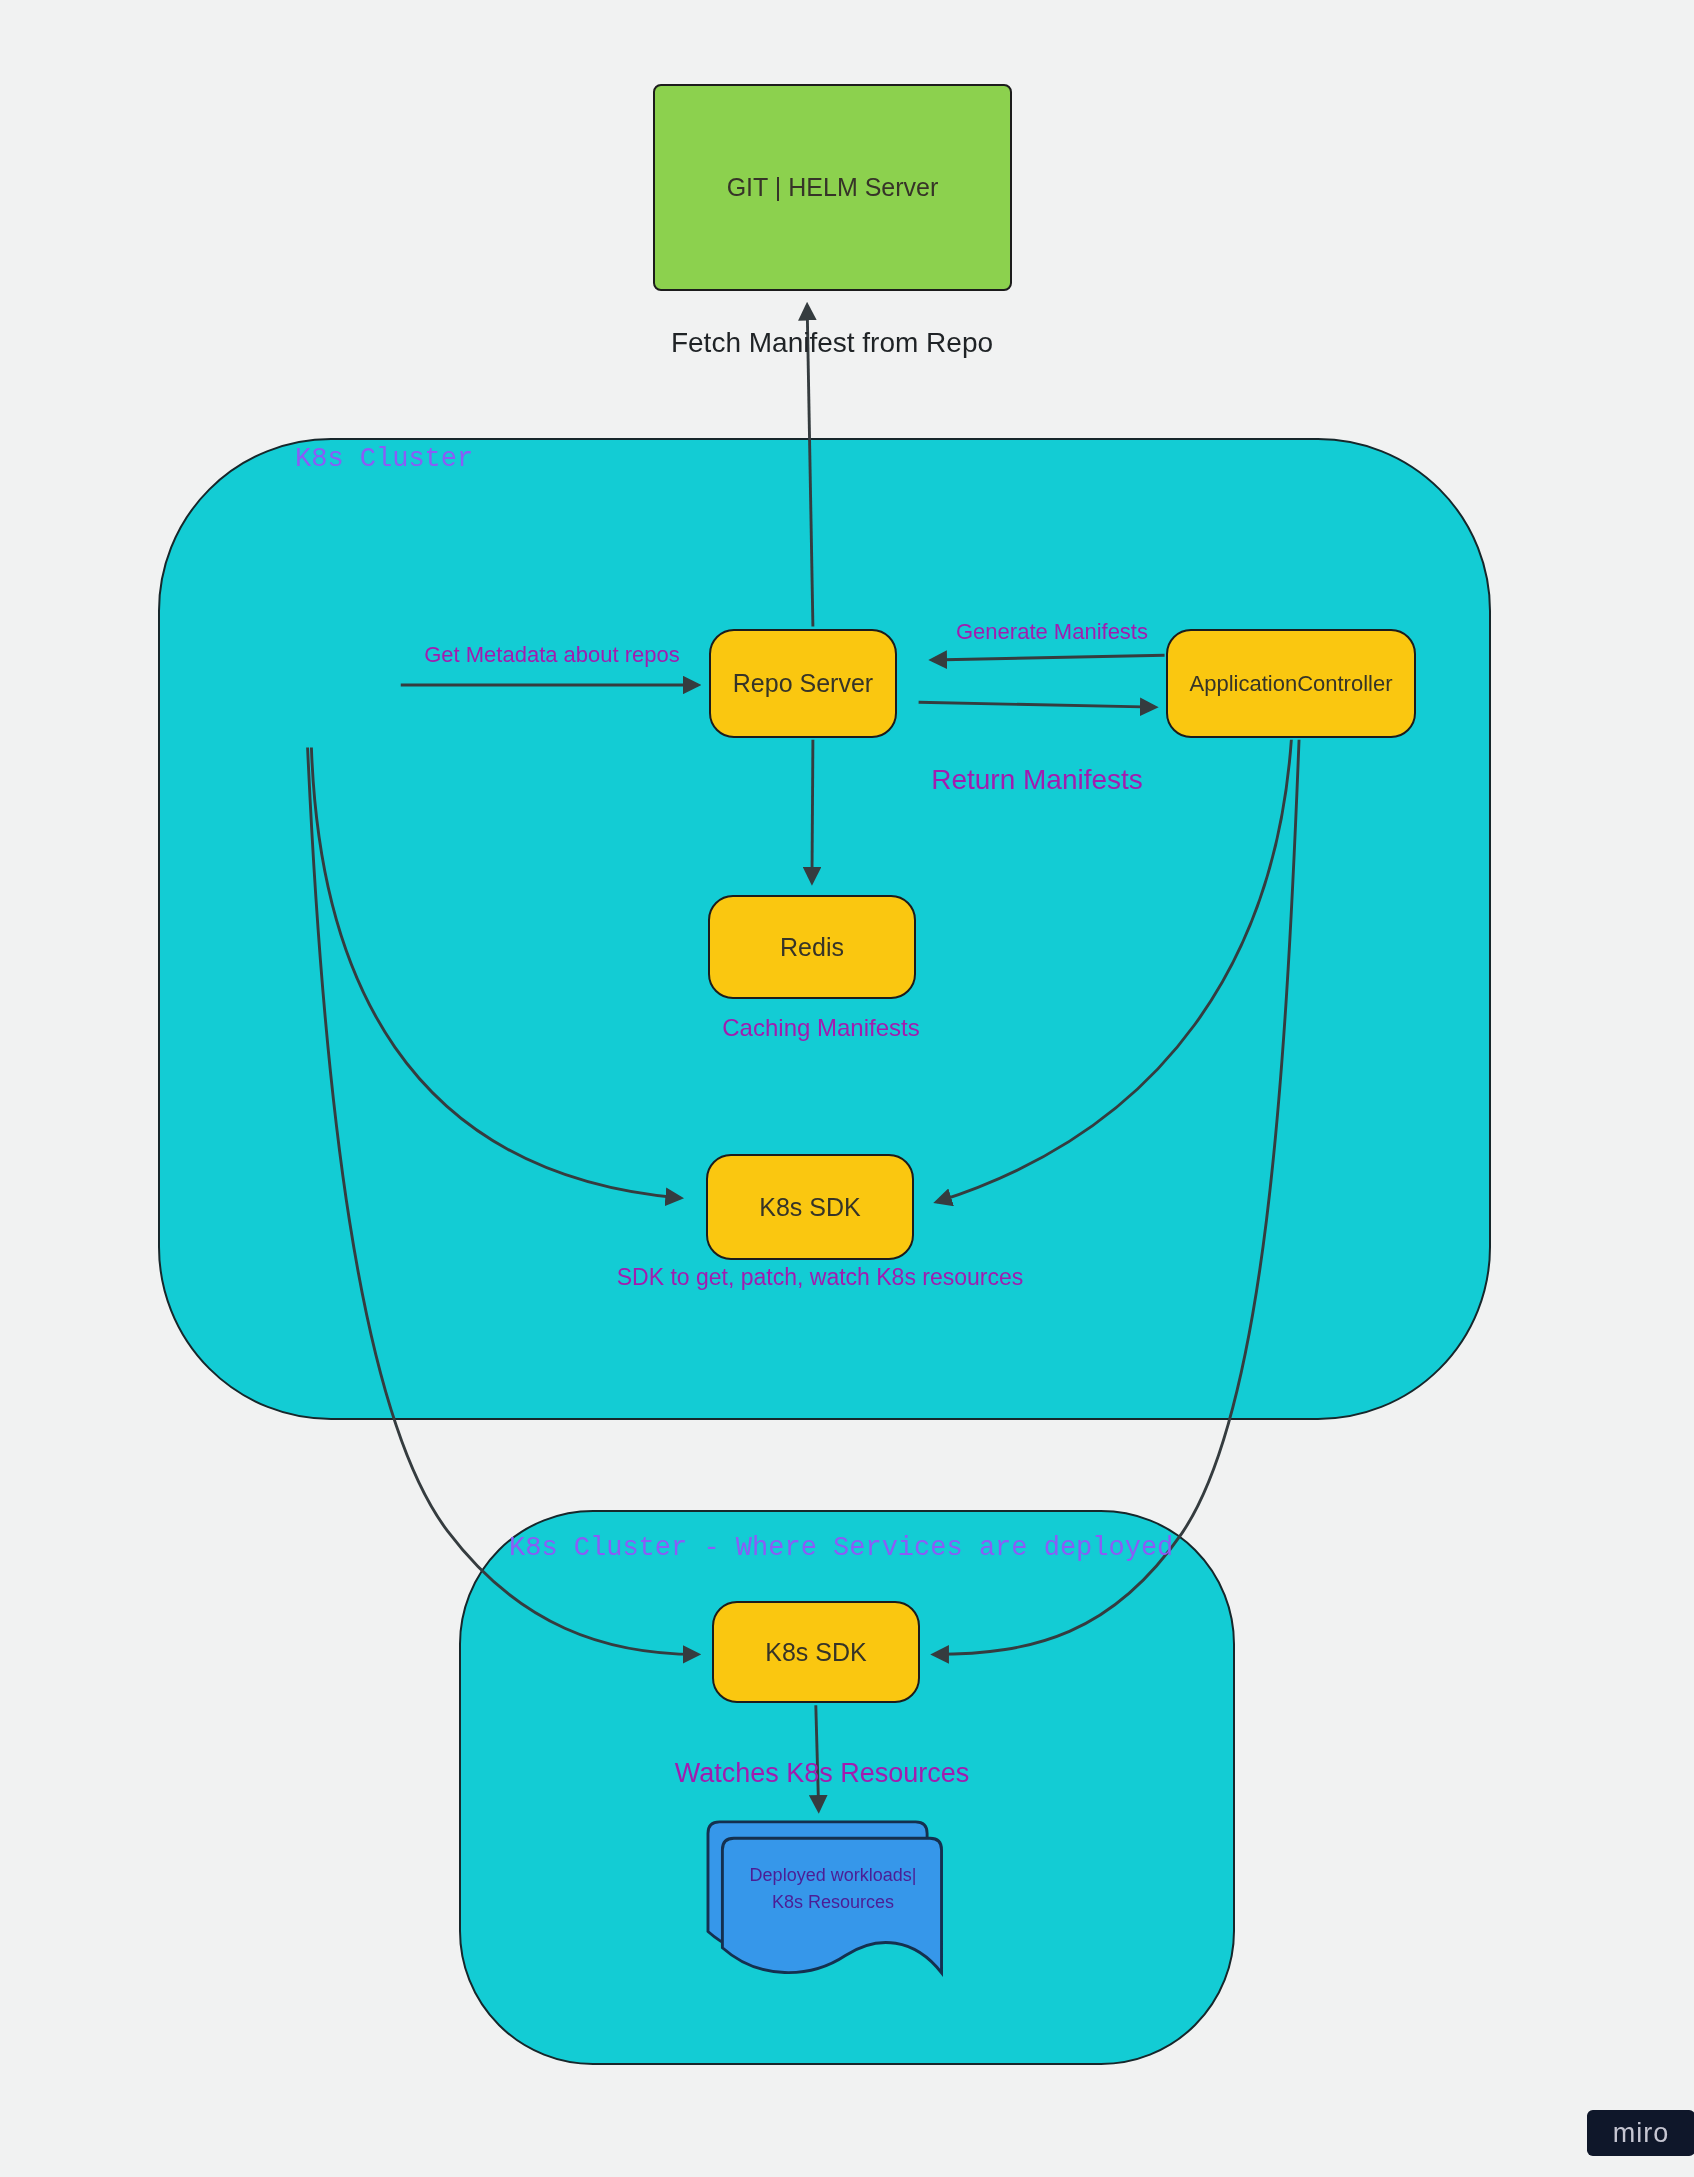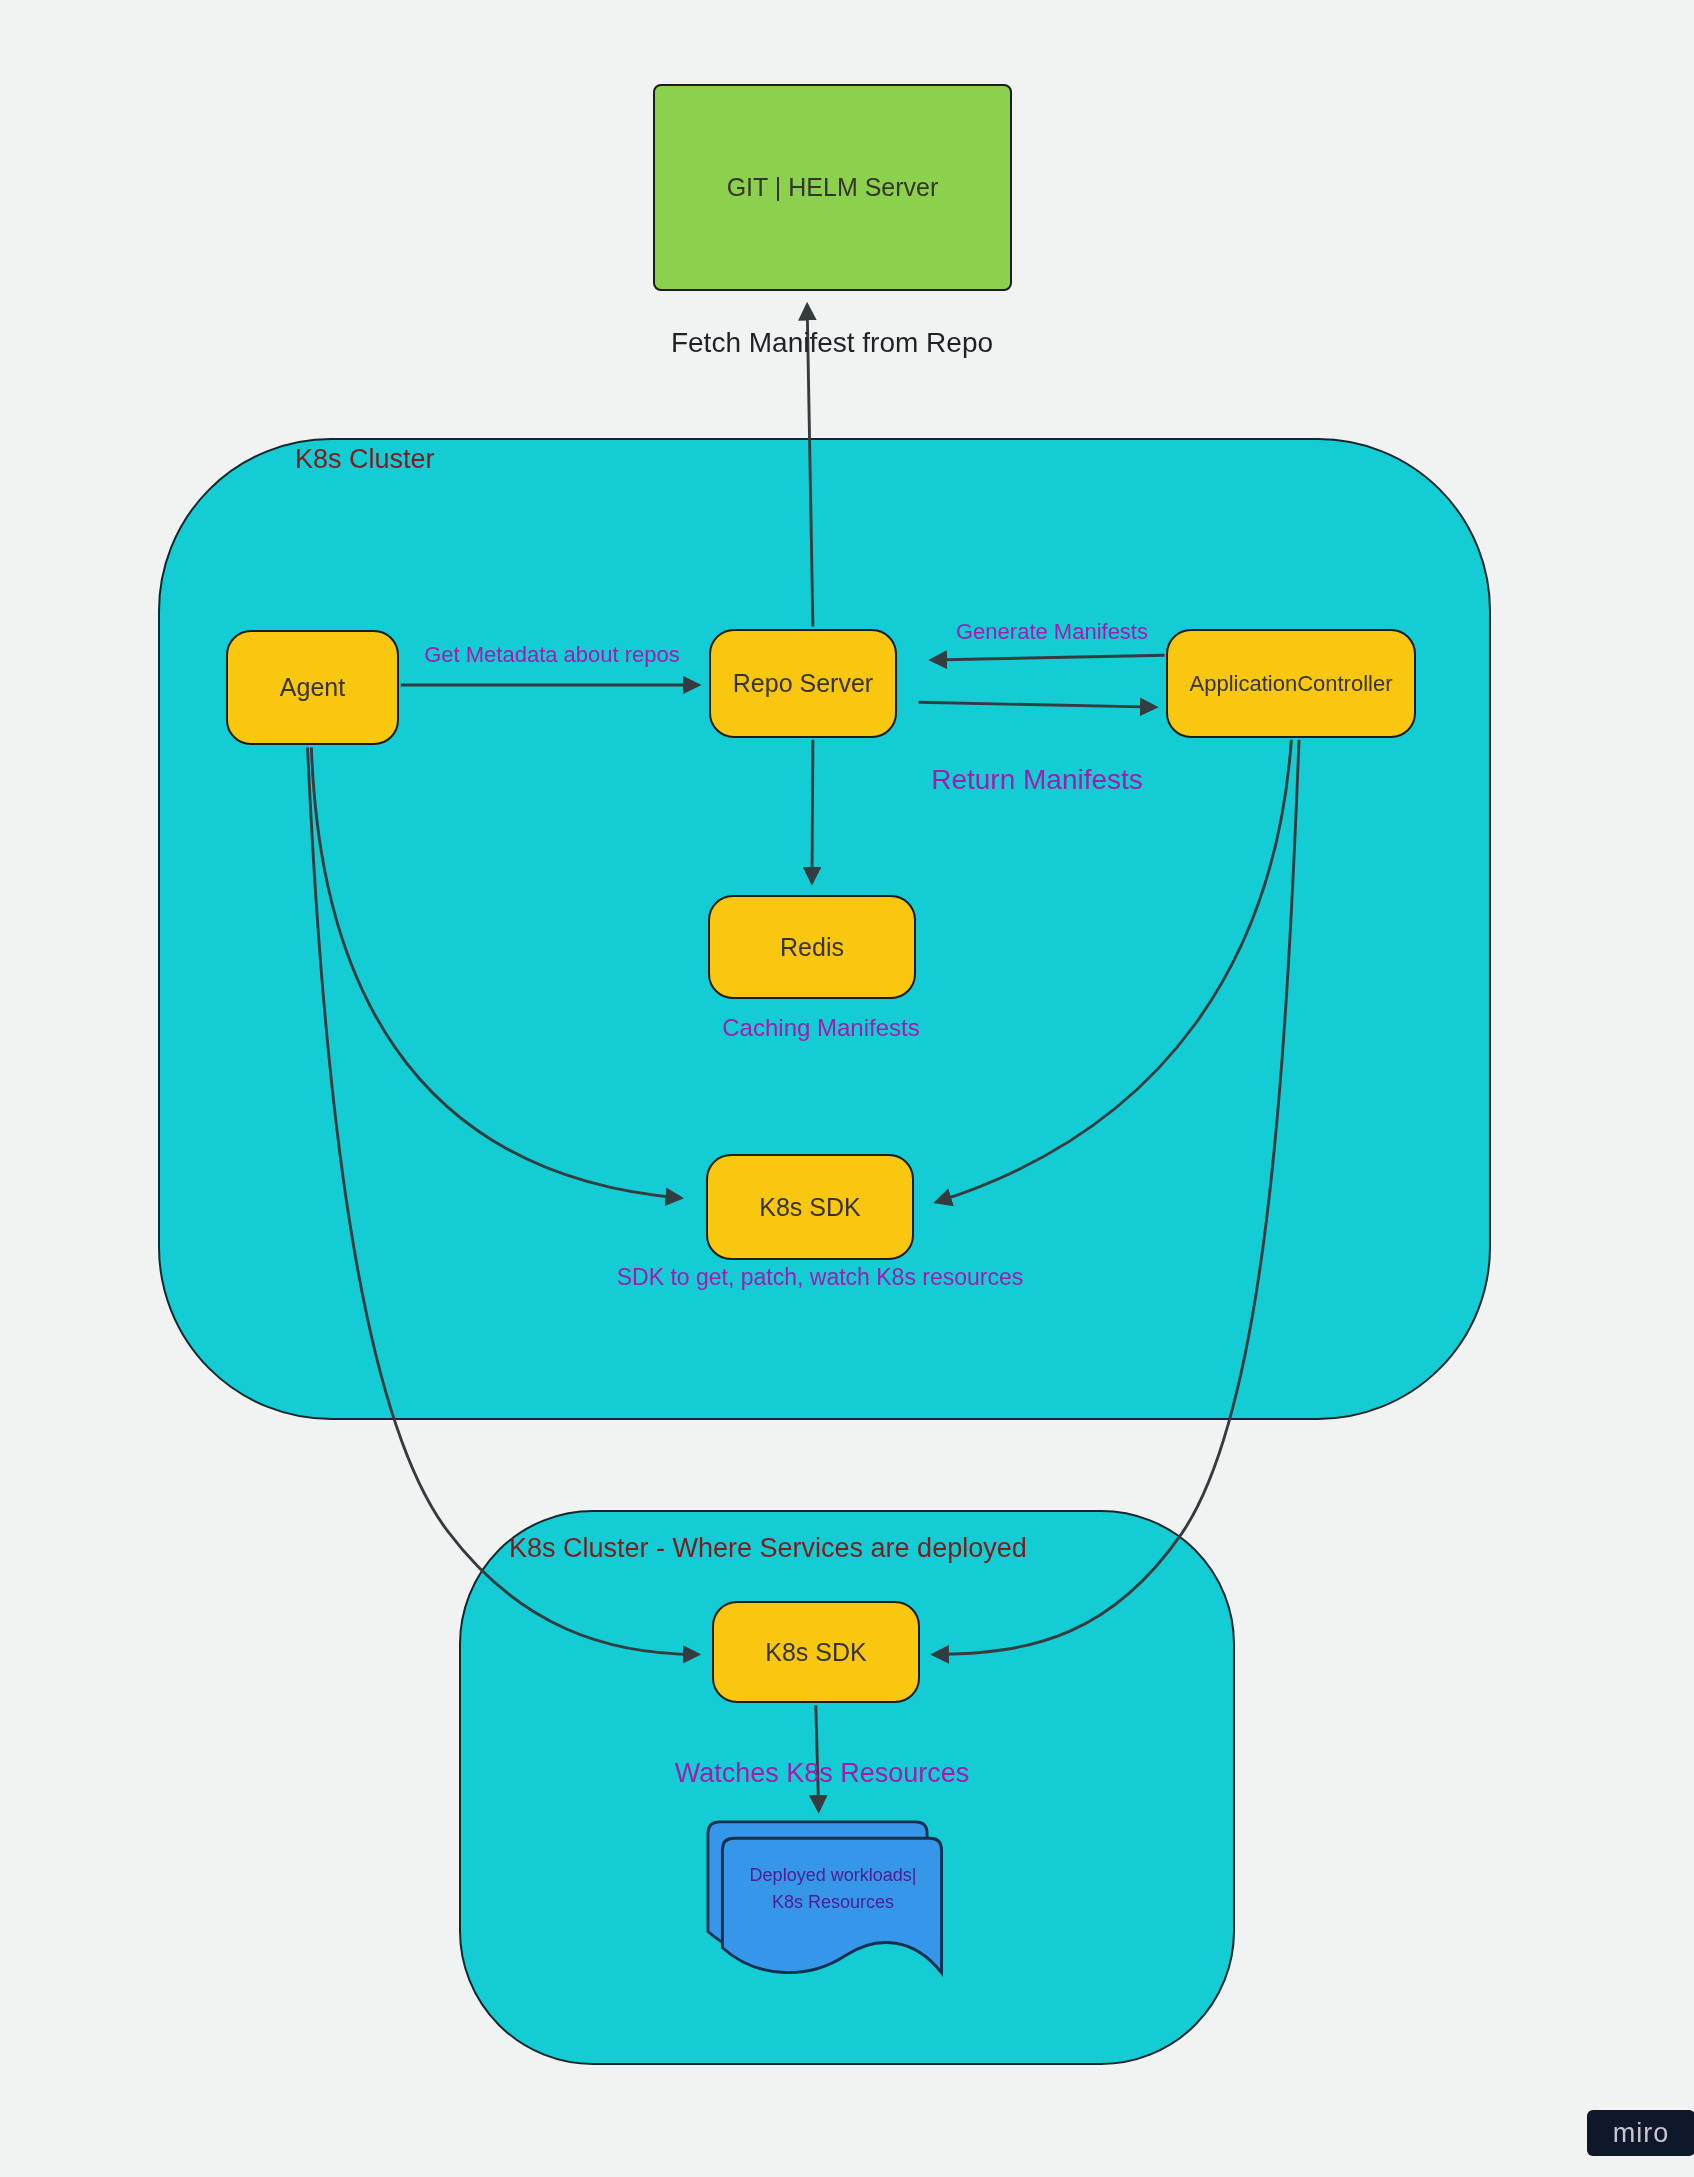--- a/index.html
+++ b/index.html
@@ -4,21 +4,21 @@
 <style>
   html,body{margin:0;padding:0;background:#e8e8e8;}
   .canvas{
     position:relative;width:1695px;height:2178px;background:#f1f2f2;overflow:hidden;
     font-family:"Liberation Sans", sans-serif;
   }
   .cluster{
     position:absolute;background:#13ccd4;border:2.9px solid #17272b;box-sizing:border-box;
   }
   .cluster-label{
-    position:absolute;color:#7f1d1d;font-size:27px;white-space:nowrap;
+    position:absolute;color:#8b5cf6;font-size:27px;white-space:nowrap;font-family:Liberation Mono, monospace;
   }
   .node{
     position:absolute;background:#fac710;border:2.9px solid #1c1c1c;border-radius:25px;
     box-sizing:border-box;display:flex;align-items:center;justify-content:center;
     color:#363428;text-align:center;
   }
   .node-green{background:#8cd14e;border-radius:8px;font-size:25px;}
   .edge-label{
     position:absolute;color:#a21caf;text-align:center;white-space:nowrap;
   }
@@ -64,23 +64,20 @@
 
   <div class="cluster-label" style="left:295px;top:444px;">K8s Cluster</div>
   <div class="cluster-label" style="left:509px;top:1533px;">K8s Cluster - Where Services are deployed</div>
 
   <div class="node node-green" style="left:653px;top:84px;width:359px;height:207px;">
     <span>GIT | HELM Server</span>
   </div>
 
   <div class="edge-label free-label" style="left:592px;top:327px;width:480px;font-size:28px;">Fetch Manifest from Repo</div>
 
-  <div class="node" style="left:226px;top:630px;width:173px;height:115px;font-size:25px;">
-    <span>Agent</span>
-  </div>
 
   <div class="node" style="left:709px;top:629px;width:188px;height:109px;font-size:25px;">
     <span>Repo Server</span>
   </div>
 
   <div class="node" style="left:1166px;top:629px;width:250px;height:109px;font-size:22px;">
     <span>ApplicationController</span>
   </div>
 
   <div class="node" style="left:708px;top:895px;width:208px;height:104px;font-size:25px;">

